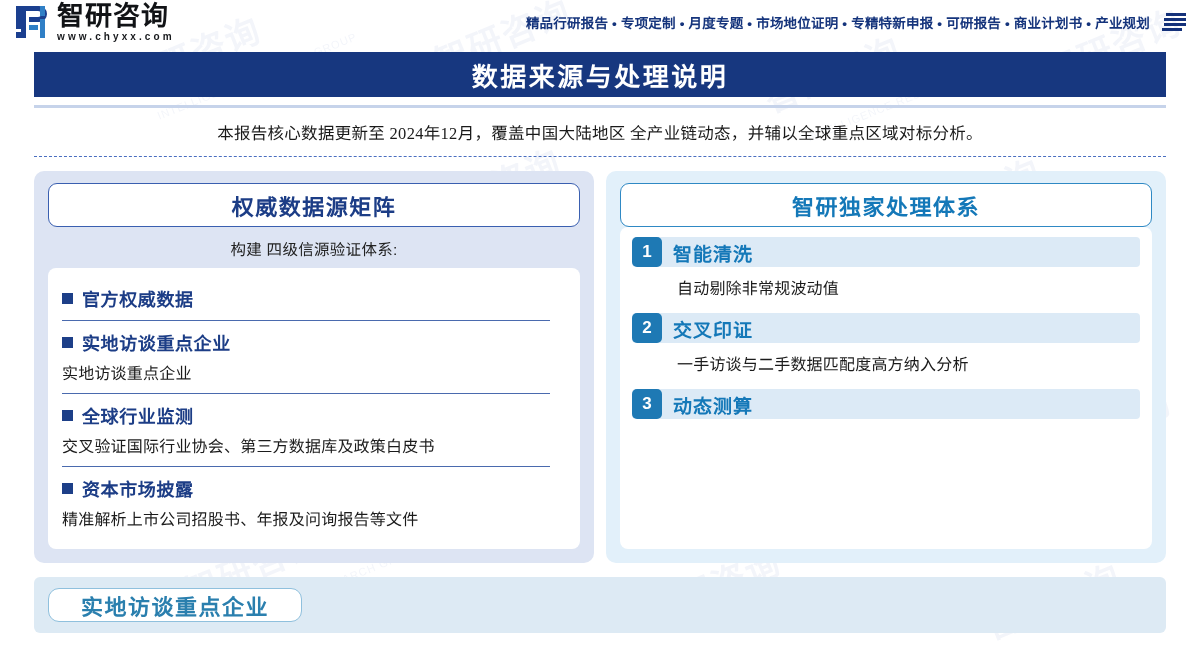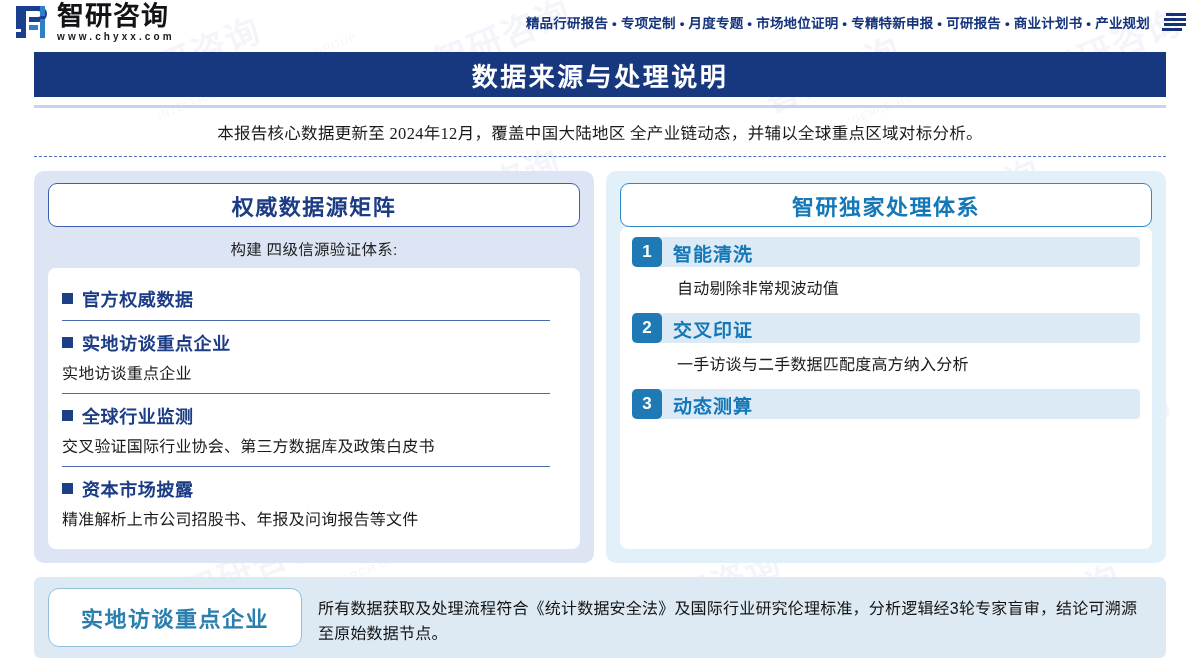--- a/index.html
+++ b/index.html
@@ -456,14 +456,13 @@
 
     </div>
   </div>
 
 </div>
 
 <div class="footer">
   <div class="footer-badge">
     <span class="footer-badge-text">实地访谈重点企业</span>
   </div>
-  <div class="footer-text">所有数据获取及处理流程符合《统计数据安全法》及国际行业研究伦理标准，分析逻辑经3轮专家盲审，结论可溯源至原始数据节点。</div>
 </div>
 
 </body></html>

